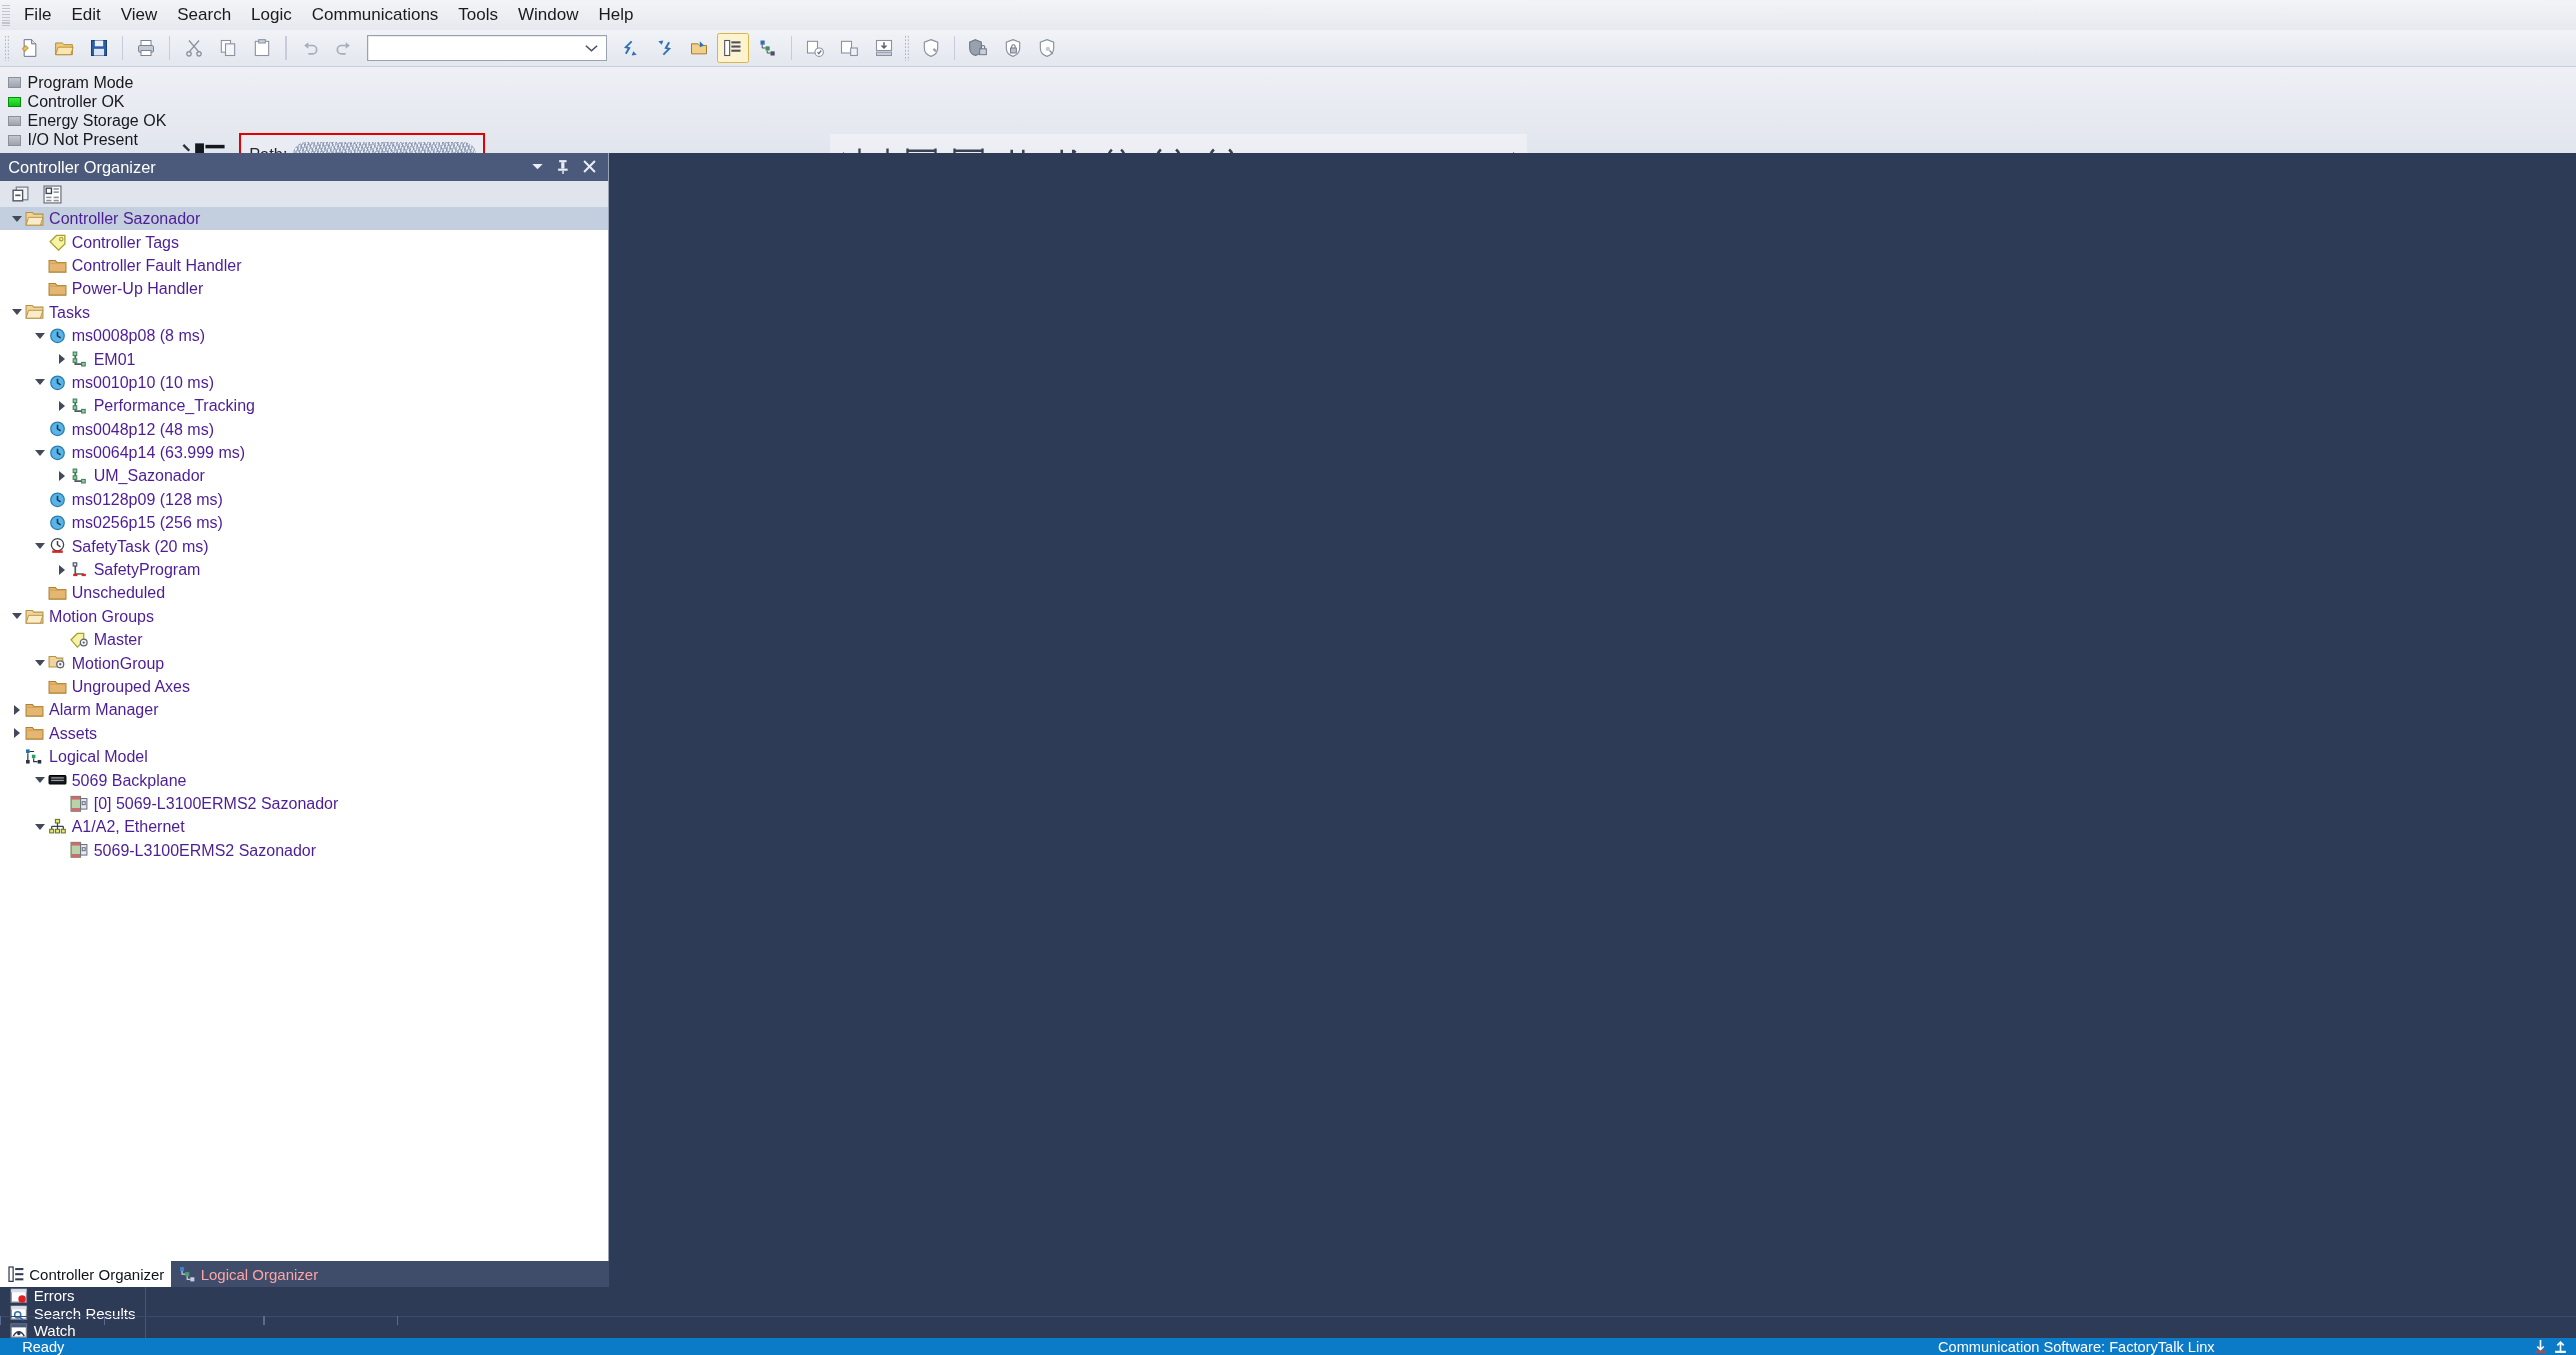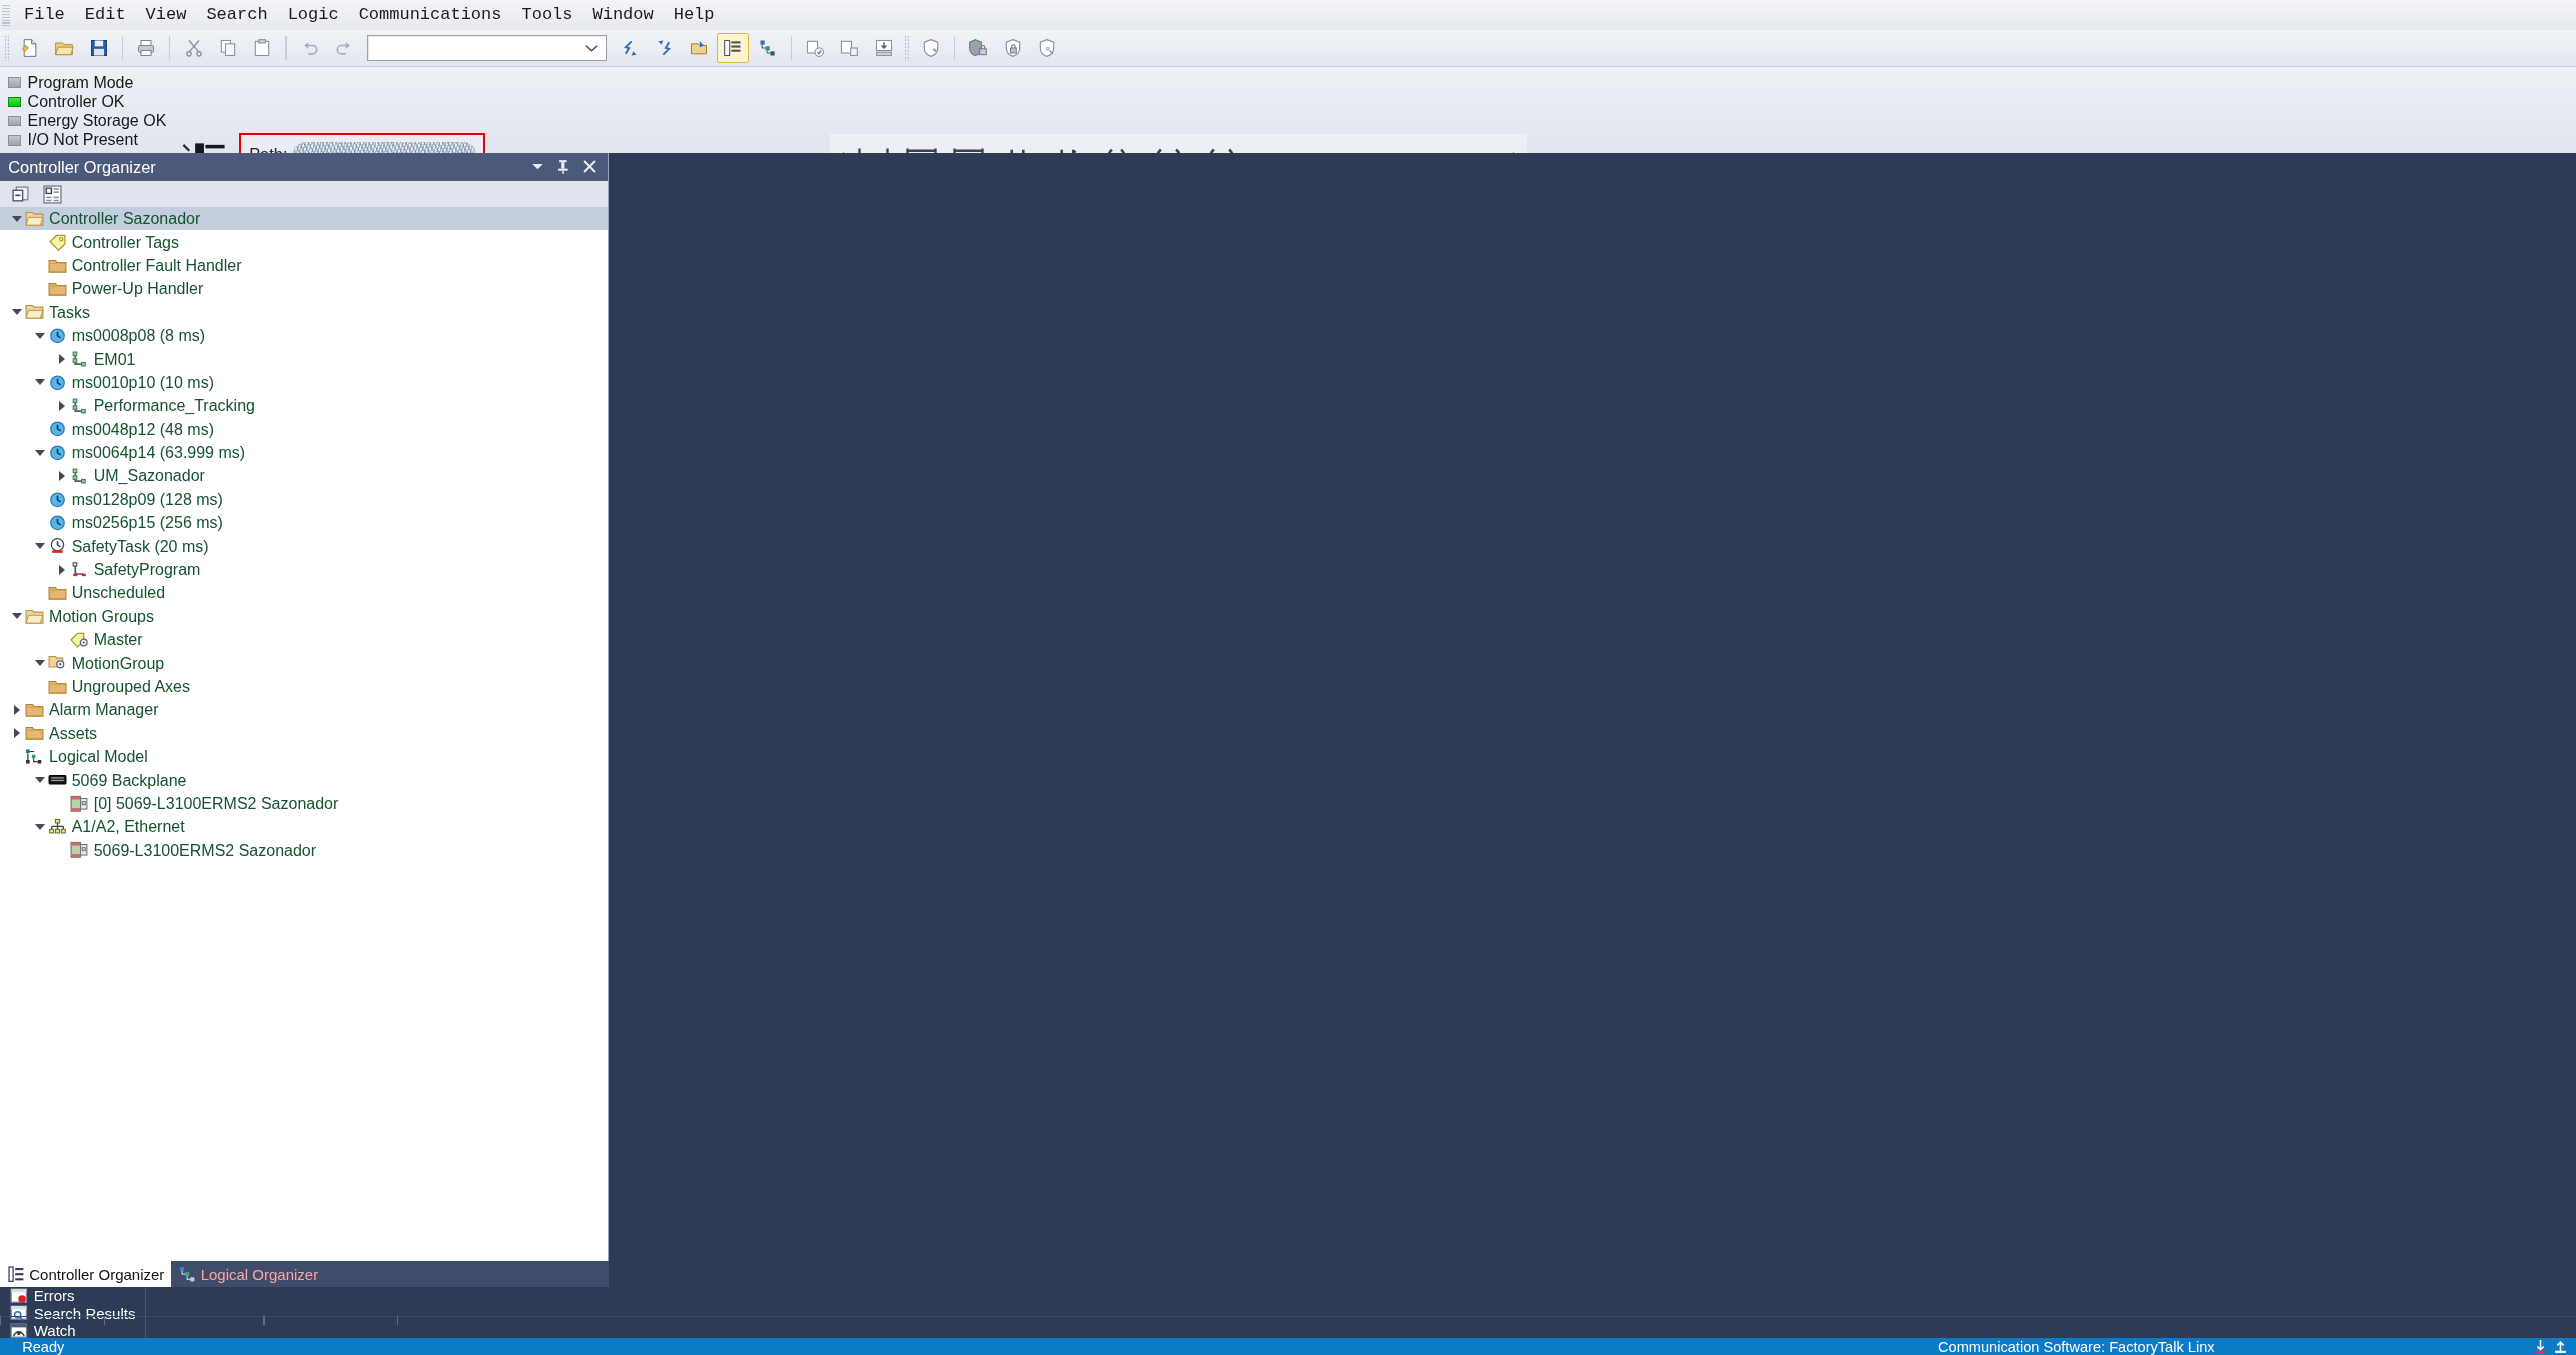--- a/index.html
+++ b/index.html
@@ -11,21 +11,21 @@
     overflow:hidden;
     -webkit-font-smoothing:antialiased;
   }
   .app{position:relative;width:2576px;height:1356px;}
 
   
   .menubar{
     position:absolute;left:0;top:0;width:2576px;height:30px;
     background:linear-gradient(#f3f4f7,#e6e9ef);
     border-bottom:0.6px solid #d6dae3;
-    display:flex;align-items:center;font-family:Liberation Mono, monospace;
+    display:flex;align-items:center;
   }
   .grip{width:8.2px;height:21px;margin:0 3.5px 0 2.3px;
     background:repeating-linear-gradient(to bottom,#b4bac7 0 1.2px,transparent 1.2px 2.9px);
     background-size:1.8px 100%;background-repeat:repeat-x;opacity:.8;}
   .menu-item{padding:2.3px 10px;color:#1b1b1b;font-size:17px;line-height:20px;white-space:nowrap;}
 
   
   .toolbar{
     position:absolute;left:0;top:30px;width:2576px;height:36px;
     background:linear-gradient(#f1f3f7,#e3e7ee);
@@ -112,21 +112,21 @@
   .co-title{
     height:28px;background:#4b5a7a;display:flex;align-items:center;
     padding:0 5.9px 0 8.2px;color:#ffffff;font-size:16.4px;
   }
   .co-title .t{flex:1;}
   .co-title .btn{width:26px;height:23.4px;display:flex;align-items:center;justify-content:center;color:#e9edf5;font-size:15px;}
   .co-toolbar{height:26px;background:#dfe4ed;border-bottom:0.6px solid #b9c0cd;display:flex;align-items:center;padding-left:5.9px;}
   .cotb{width:27px;height:22px;display:flex;align-items:center;justify-content:center;margin-right:3.5px;border:0.6px solid transparent;border-radius:1.8px;}
   .co-tree{position:absolute;left:0;top:54px;width:608px;height:1051px;overflow:hidden;background:#fff;}
 
-  .trow{height:23.4px;display:flex;align-items:center;white-space:nowrap;font-size:16px;color:#14532d;}
+  .trow{height:23.4px;display:flex;align-items:center;white-space:nowrap;font-size:16px;color:#4c1d95;}
   .trow.sel{background:#c3cede;}
   .tw{display:inline-block;}
   .exp{width:15px;height:23.4px;display:flex;align-items:center;justify-content:center;}
   .tri-down{width:0;height:0;border-left:5.3px solid transparent;border-right:5.3px solid transparent;border-top:6.4px solid #44495a;}
   .tri-right{width:0;height:0;border-top:5.3px solid transparent;border-bottom:5.3px solid transparent;border-left:6.4px solid #44495a;}
   .ticon{width:20px;height:20px;margin-right:4.7px;display:flex;align-items:center;justify-content:center;flex:none;}
   .tlbl{line-height:19px;}
 
   
   .co-tabs{

